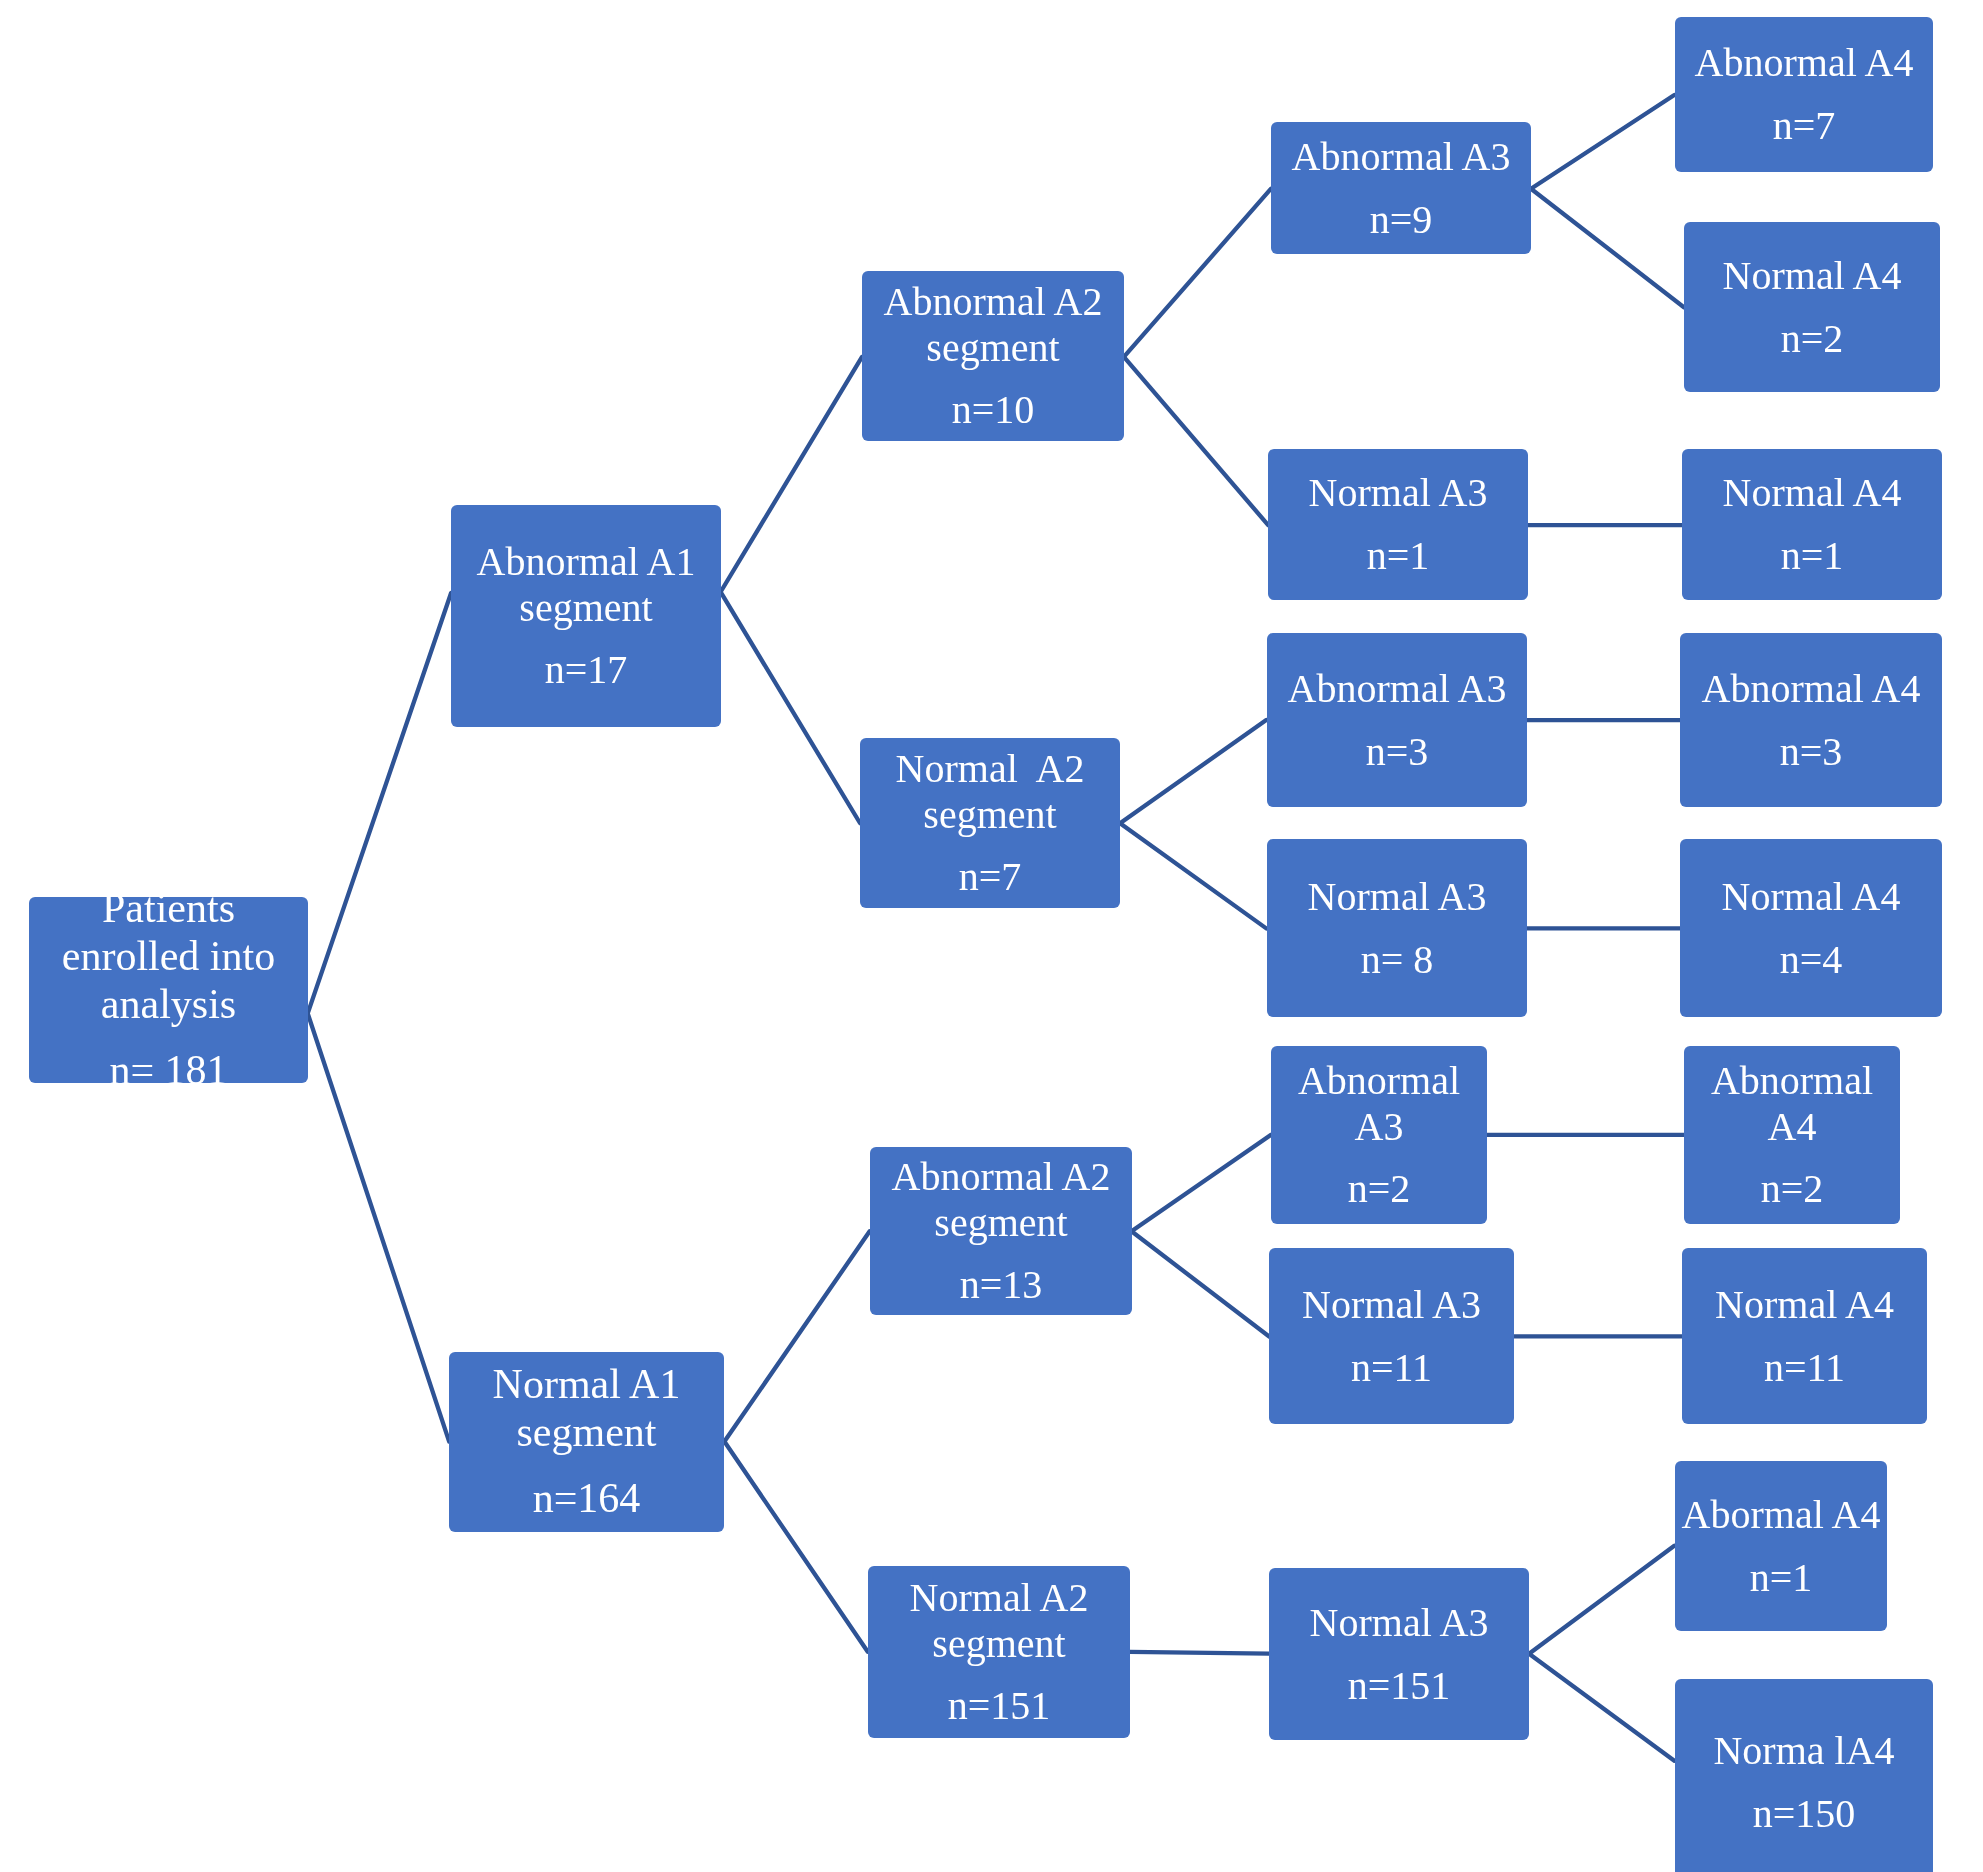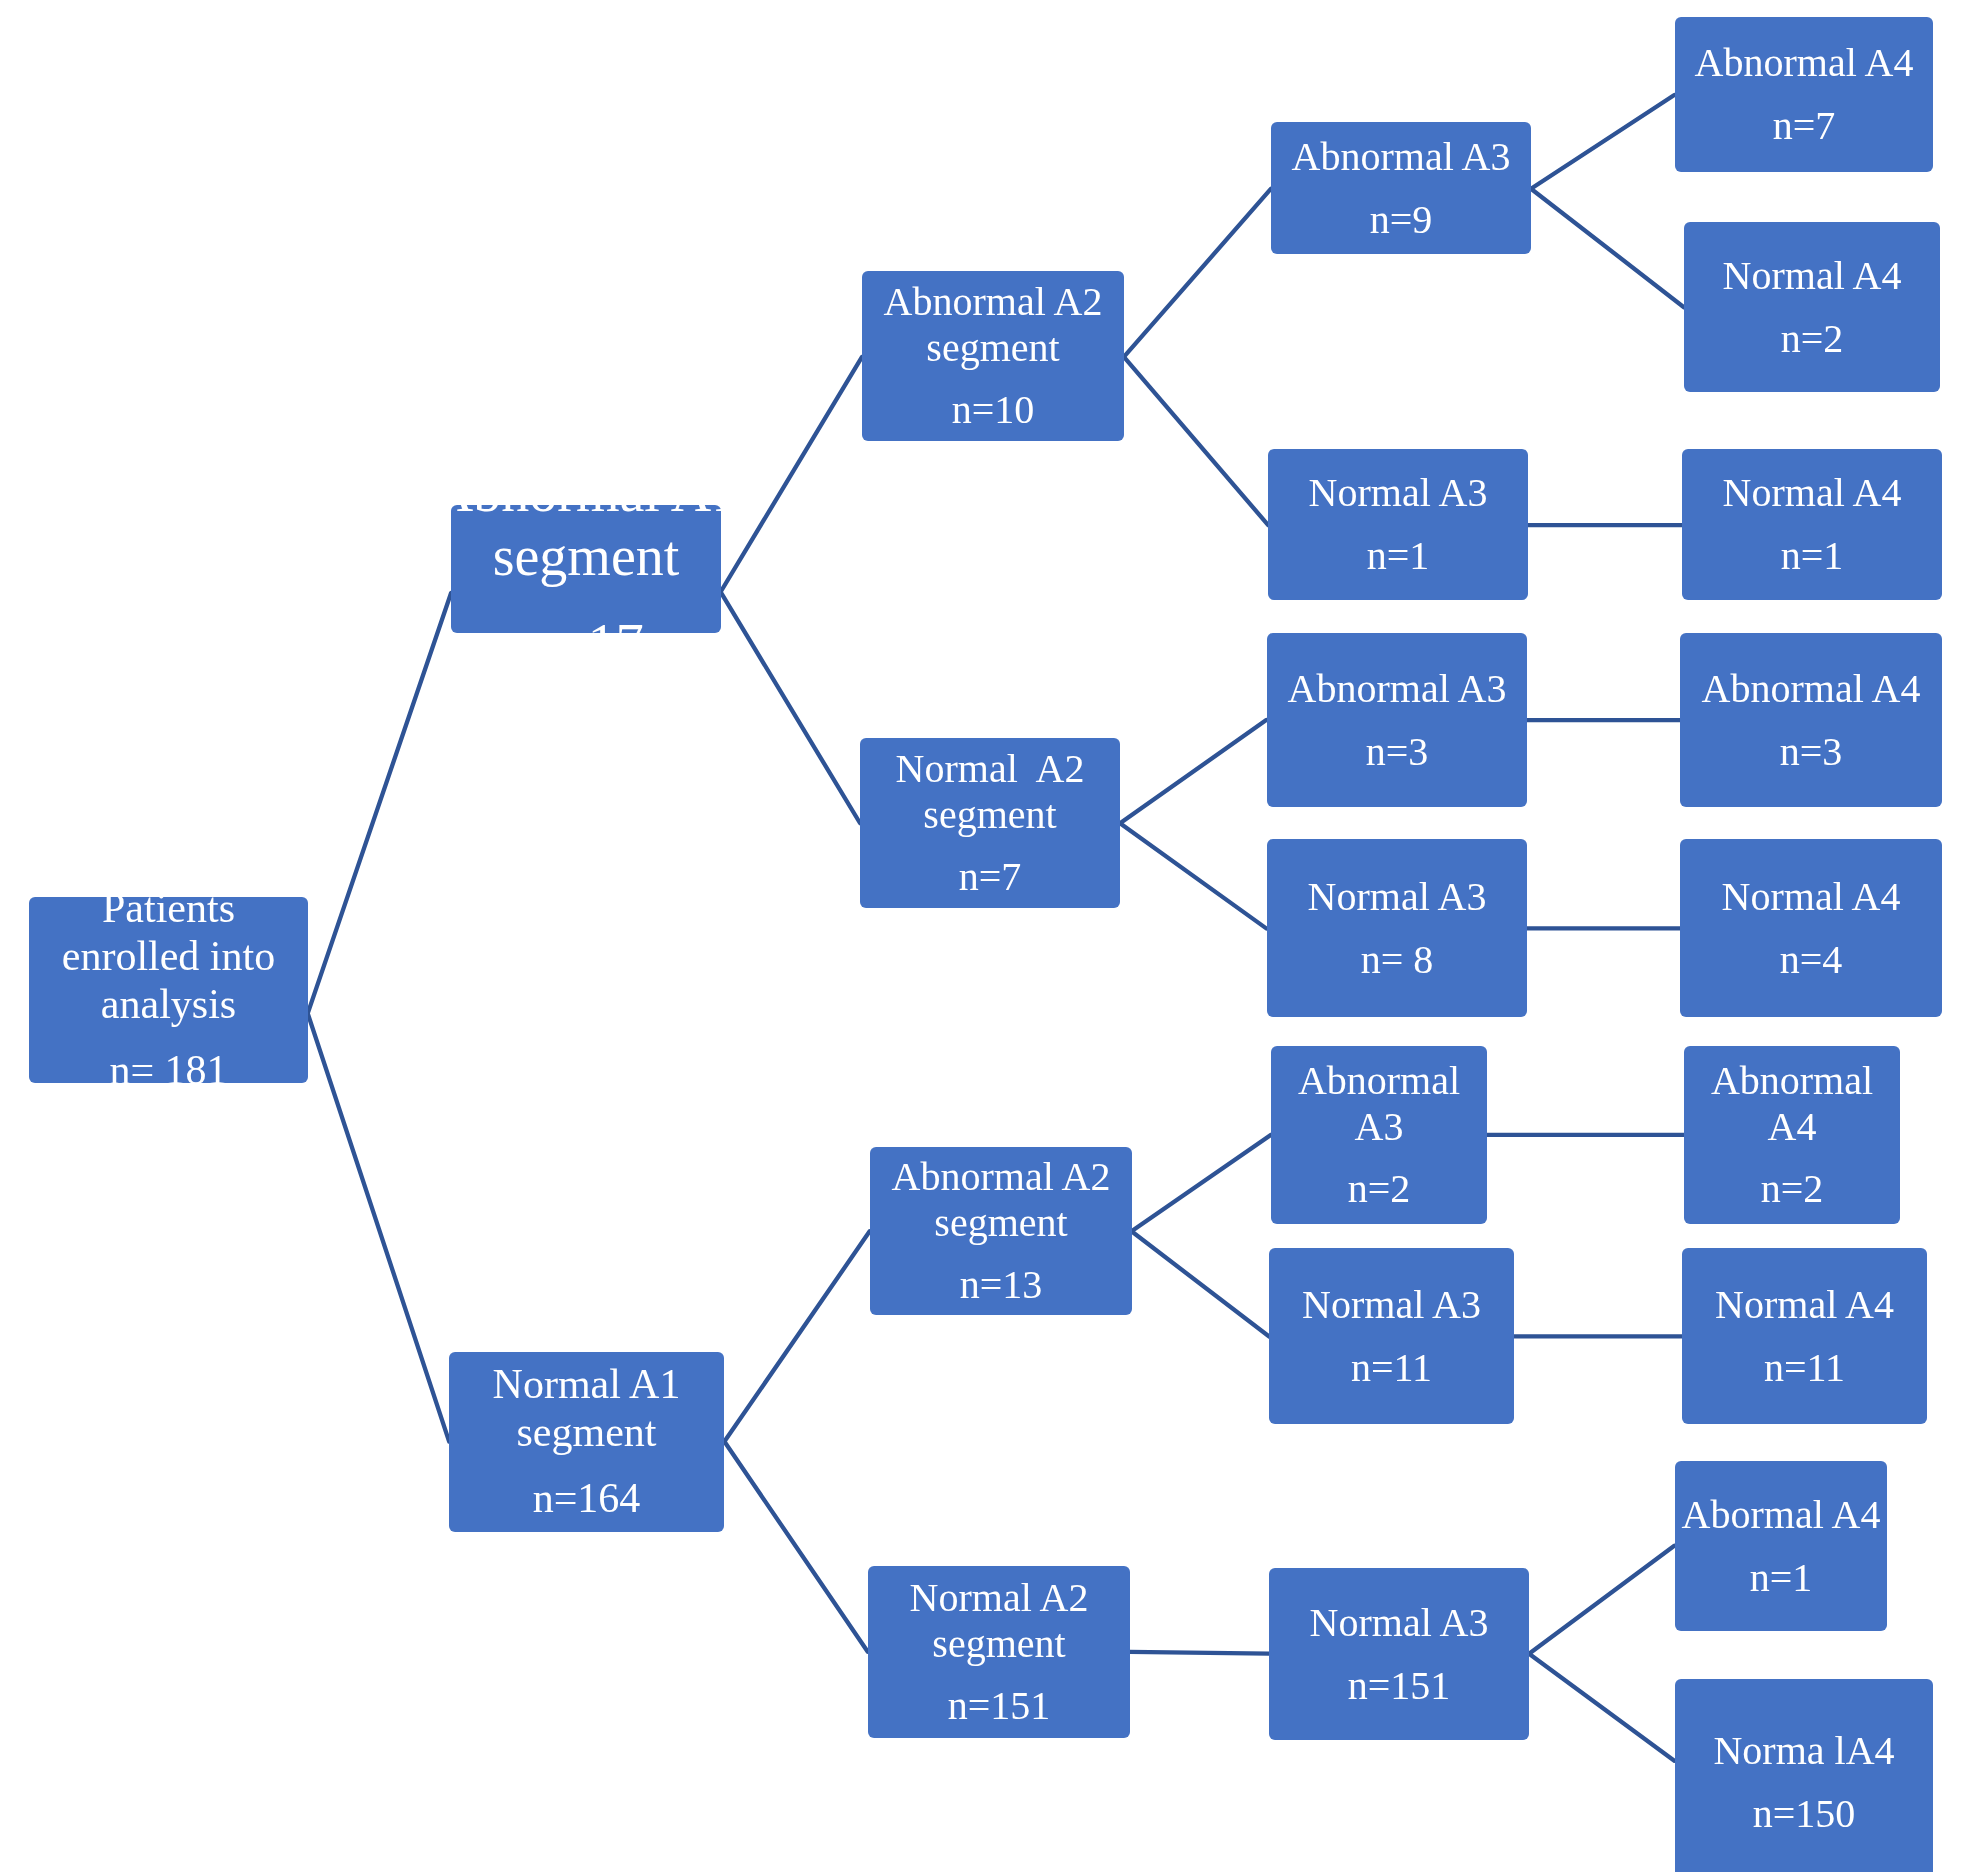--- a/index.html
+++ b/index.html
@@ -67,21 +67,21 @@
       <polyline points="1184,1288 1330,1187" fill="none" stroke="#2E5395" stroke-width="4.5" stroke-linecap="round" stroke-linejoin="round"></polyline>
       <polyline points="1184,1288 1328,1398" fill="none" stroke="#2E5395" stroke-width="4.5" stroke-linecap="round" stroke-linejoin="round"></polyline>
       <polyline points="1556,1187 1762,1187" fill="none" stroke="#2E5395" stroke-width="4.5" stroke-linecap="round" stroke-linejoin="round"></polyline>
       <polyline points="1584,1398 1760,1398" fill="none" stroke="#2E5395" stroke-width="4.5" stroke-linecap="round" stroke-linejoin="round"></polyline>
       <polyline points="1182,1728 1328,1730" fill="none" stroke="#2E5395" stroke-width="4.5" stroke-linecap="round" stroke-linejoin="round"></polyline>
       <polyline points="1600,1730 1752,1617" fill="none" stroke="#2E5395" stroke-width="4.5" stroke-linecap="round" stroke-linejoin="round"></polyline>
       <polyline points="1600,1730 1752,1842" fill="none" stroke="#2E5395" stroke-width="4.5" stroke-linecap="round" stroke-linejoin="round"></polyline>
     </svg>
   <div id="nodes">
       <div class="node" style="left: 29px; top: 897px; width: 279px; height: 186px; font-size: 42px; background: rgb(68, 114, 196); color: rgb(255, 255, 255);"><span class="ln">Patients</span><span class="ln">enrolled into</span><span class="ln">analysis</span><span class="ln" style="font-size: 0.38em;">&nbsp;</span><span class="ln">n= 181</span></div>
-      <div class="node" style="left: 451px; top: 505px; width: 270px; height: 128px; font-size: 56px; background: rgb(68, 114, 196); color: rgb(255, 255, 255);"><span class="ln">Abnormal A1</span><span class="ln">segment</span><span class="ln" style="font-size: 0.38em;">&nbsp;</span><span class="ln">n=17</span></div>
+      <div class="node" style="left: 451px; top: 505px; width: 270px; height: 222px; font-size: 40px; background: rgb(68, 114, 196); color: rgb(255, 255, 255);"><span class="ln">Abnormal A1</span><span class="ln">segment</span><span class="ln" style="font-size: 0.38em;">&nbsp;</span><span class="ln">n=17</span></div>
       <div class="node" style="left: 449px; top: 1352px; width: 275px; height: 180px; font-size: 42px; background: rgb(68, 114, 196); color: rgb(255, 255, 255);"><span class="ln">Normal A1</span><span class="ln">segment</span><span class="ln" style="font-size: 0.38em;">&nbsp;</span><span class="ln">n=164</span></div>
       <div class="node" style="left: 862px; top: 271px; width: 262px; height: 170px; font-size: 40px; background: rgb(68, 114, 196); color: rgb(255, 255, 255);"><span class="ln">Abnormal A2</span><span class="ln">segment</span><span class="ln" style="font-size: 0.38em;">&nbsp;</span><span class="ln">n=10</span></div>
       <div class="node" style="left: 860px; top: 738px; width: 260px; height: 170px; font-size: 40px; background: rgb(68, 114, 196); color: rgb(255, 255, 255);"><span class="ln">Normal  A2</span><span class="ln">segment</span><span class="ln" style="font-size: 0.38em;">&nbsp;</span><span class="ln">n=7</span></div>
       <div class="node" style="left: 870px; top: 1147px; width: 262px; height: 168px; font-size: 40px; background: rgb(68, 114, 196); color: rgb(255, 255, 255);"><span class="ln">Abnormal A2</span><span class="ln">segment</span><span class="ln" style="font-size: 0.38em;">&nbsp;</span><span class="ln">n=13</span></div>
       <div class="node" style="left: 868px; top: 1566px; width: 262px; height: 172px; font-size: 40px; background: rgb(68, 114, 196); color: rgb(255, 255, 255);"><span class="ln">Normal A2</span><span class="ln">segment</span><span class="ln" style="font-size: 0.38em;">&nbsp;</span><span class="ln">n=151</span></div>
       <div class="node" style="left: 1271px; top: 122px; width: 260px; height: 132px; font-size: 40px; background: rgb(68, 114, 196); color: rgb(255, 255, 255);"><span class="ln">Abnormal A3</span><span class="ln" style="font-size: 0.38em;">&nbsp;</span><span class="ln">n=9</span></div>
       <div class="node" style="left: 1268px; top: 449px; width: 260px; height: 151px; font-size: 40px; background: rgb(68, 114, 196); color: rgb(255, 255, 255);"><span class="ln">Normal A3</span><span class="ln" style="font-size: 0.38em;">&nbsp;</span><span class="ln">n=1</span></div>
       <div class="node" style="left: 1267px; top: 633px; width: 260px; height: 174px; font-size: 40px; background: rgb(68, 114, 196); color: rgb(255, 255, 255);"><span class="ln">Abnormal A3</span><span class="ln" style="font-size: 0.38em;">&nbsp;</span><span class="ln">n=3</span></div>
       <div class="node" style="left: 1267px; top: 839px; width: 260px; height: 178px; font-size: 40px; background: rgb(68, 114, 196); color: rgb(255, 255, 255);"><span class="ln">Normal A3</span><span class="ln" style="font-size: 0.38em;">&nbsp;</span><span class="ln">n= 8</span></div>
       <div class="node" style="left: 1271px; top: 1046px; width: 216px; height: 178px; font-size: 40px; background: rgb(68, 114, 196); color: rgb(255, 255, 255);"><span class="ln">Abnormal</span><span class="ln">A3</span><span class="ln" style="font-size: 0.38em;">&nbsp;</span><span class="ln">n=2</span></div>

